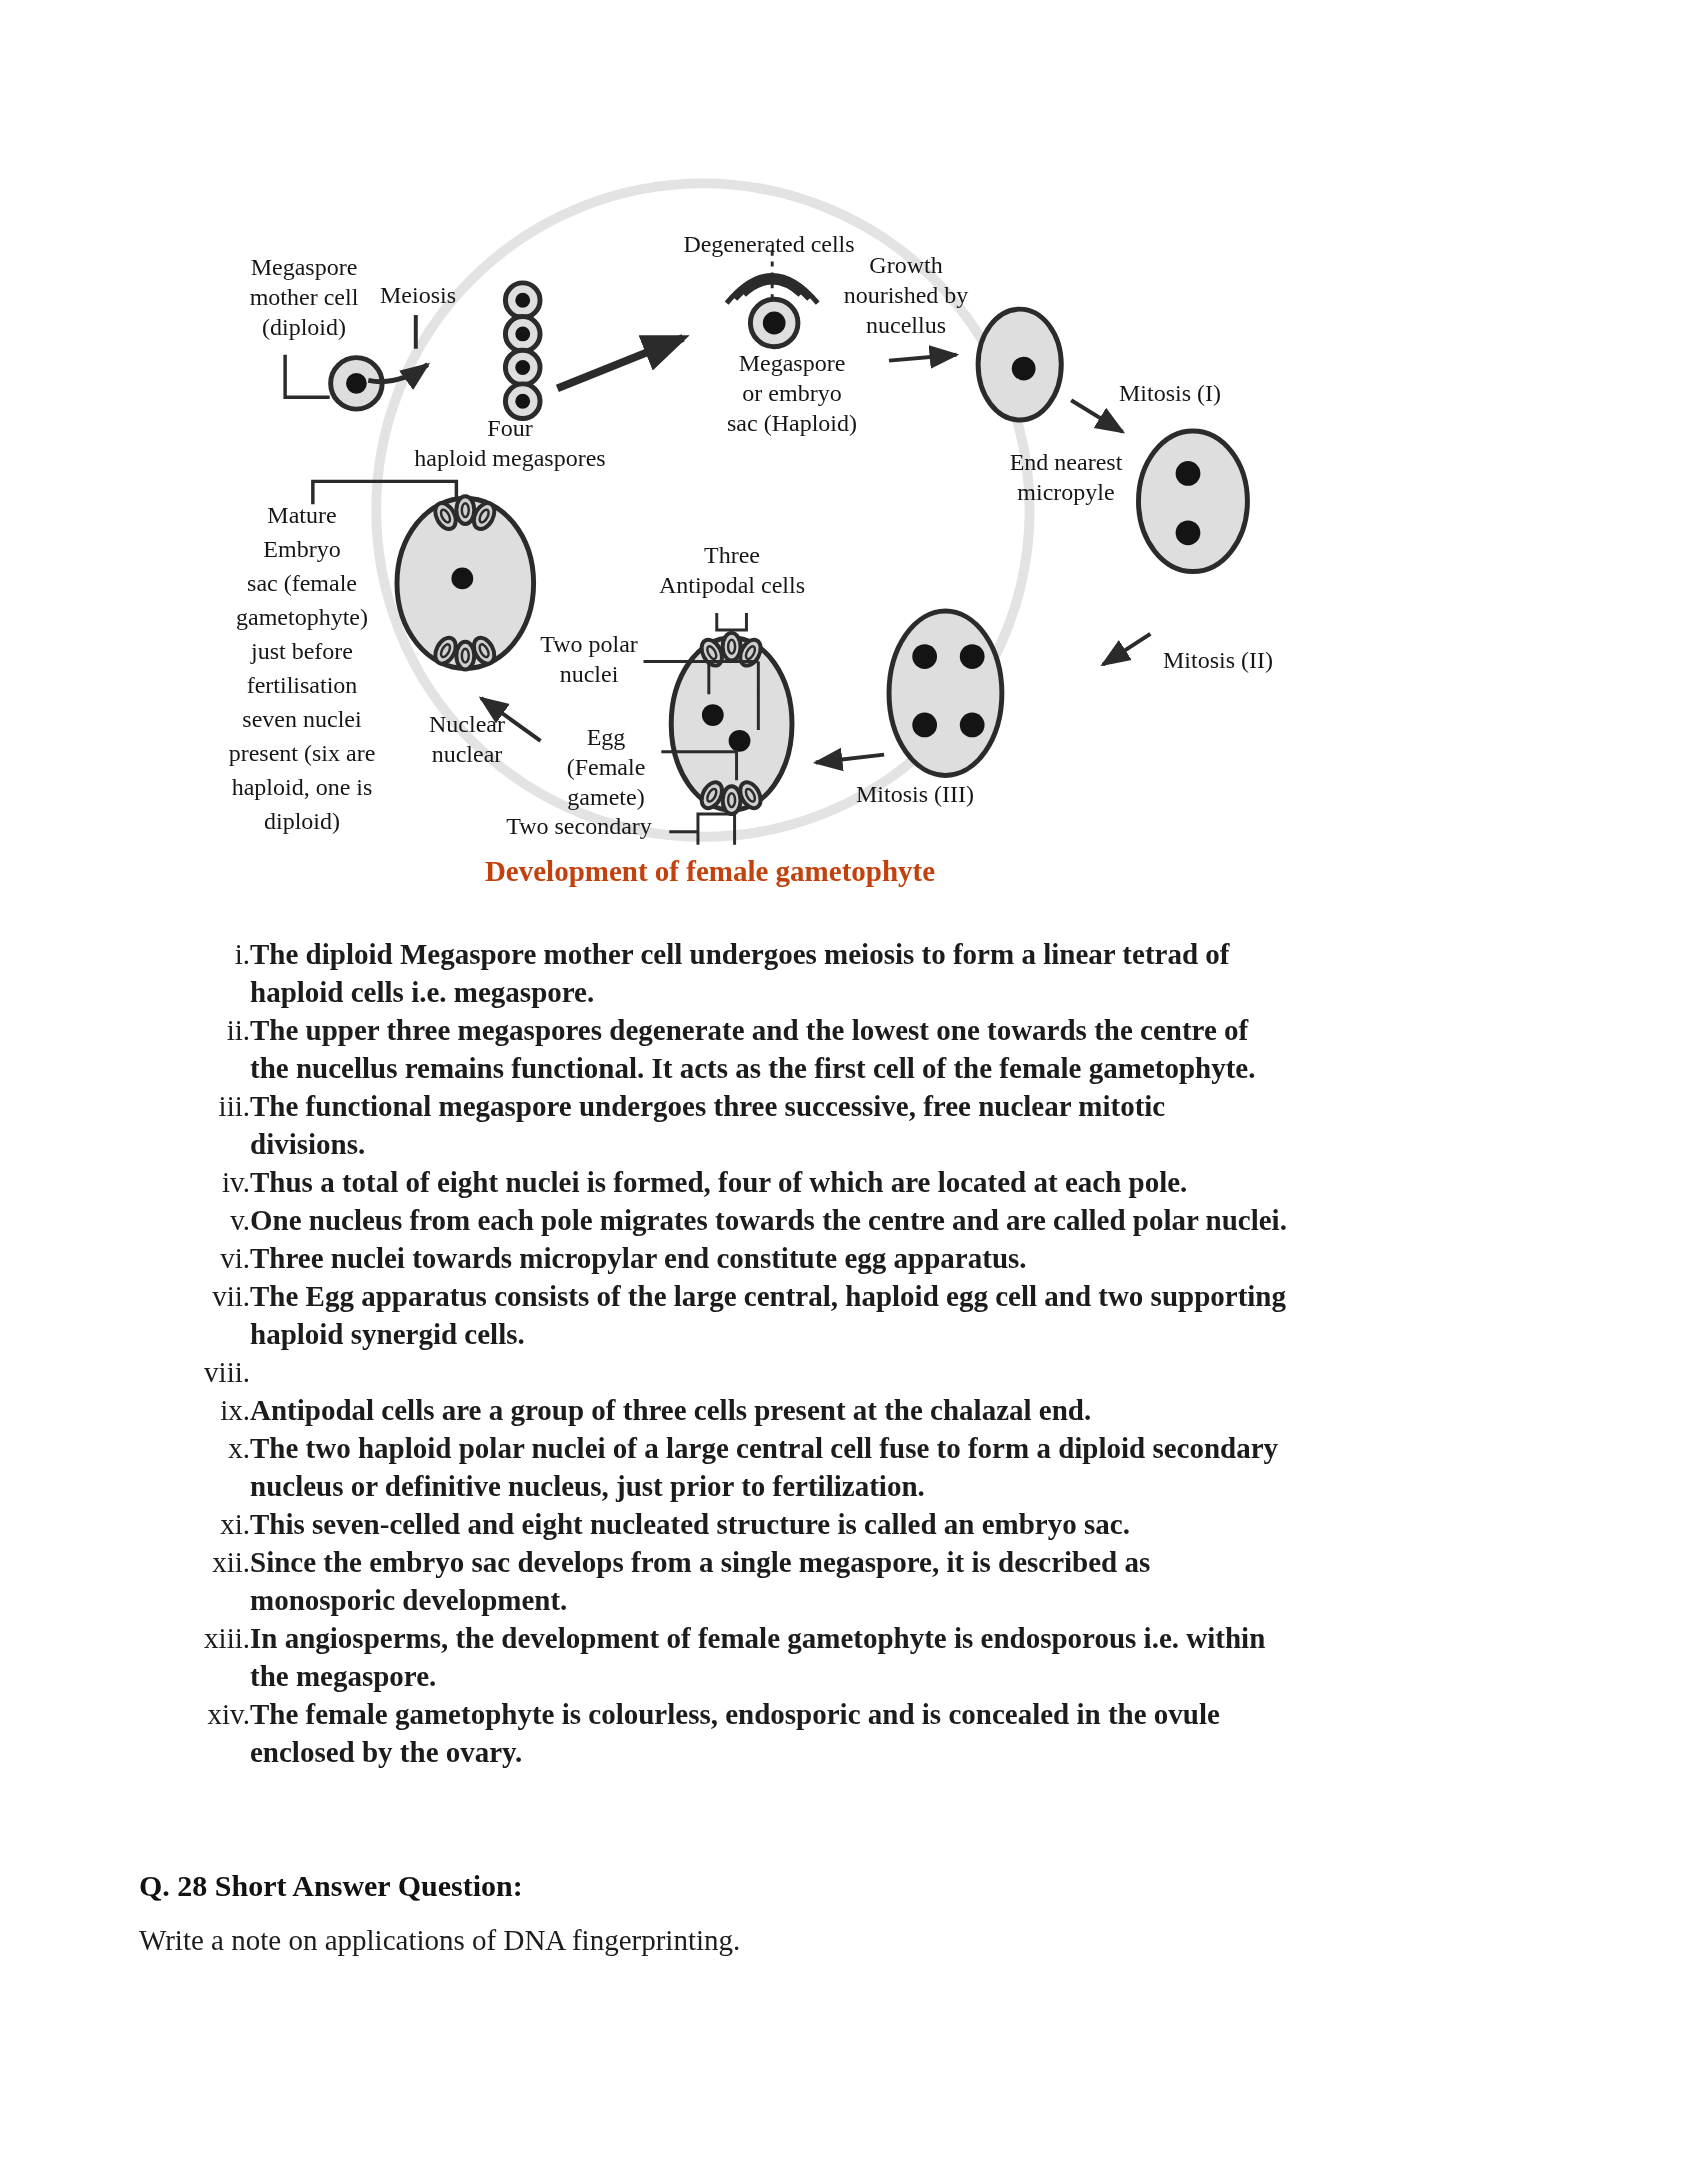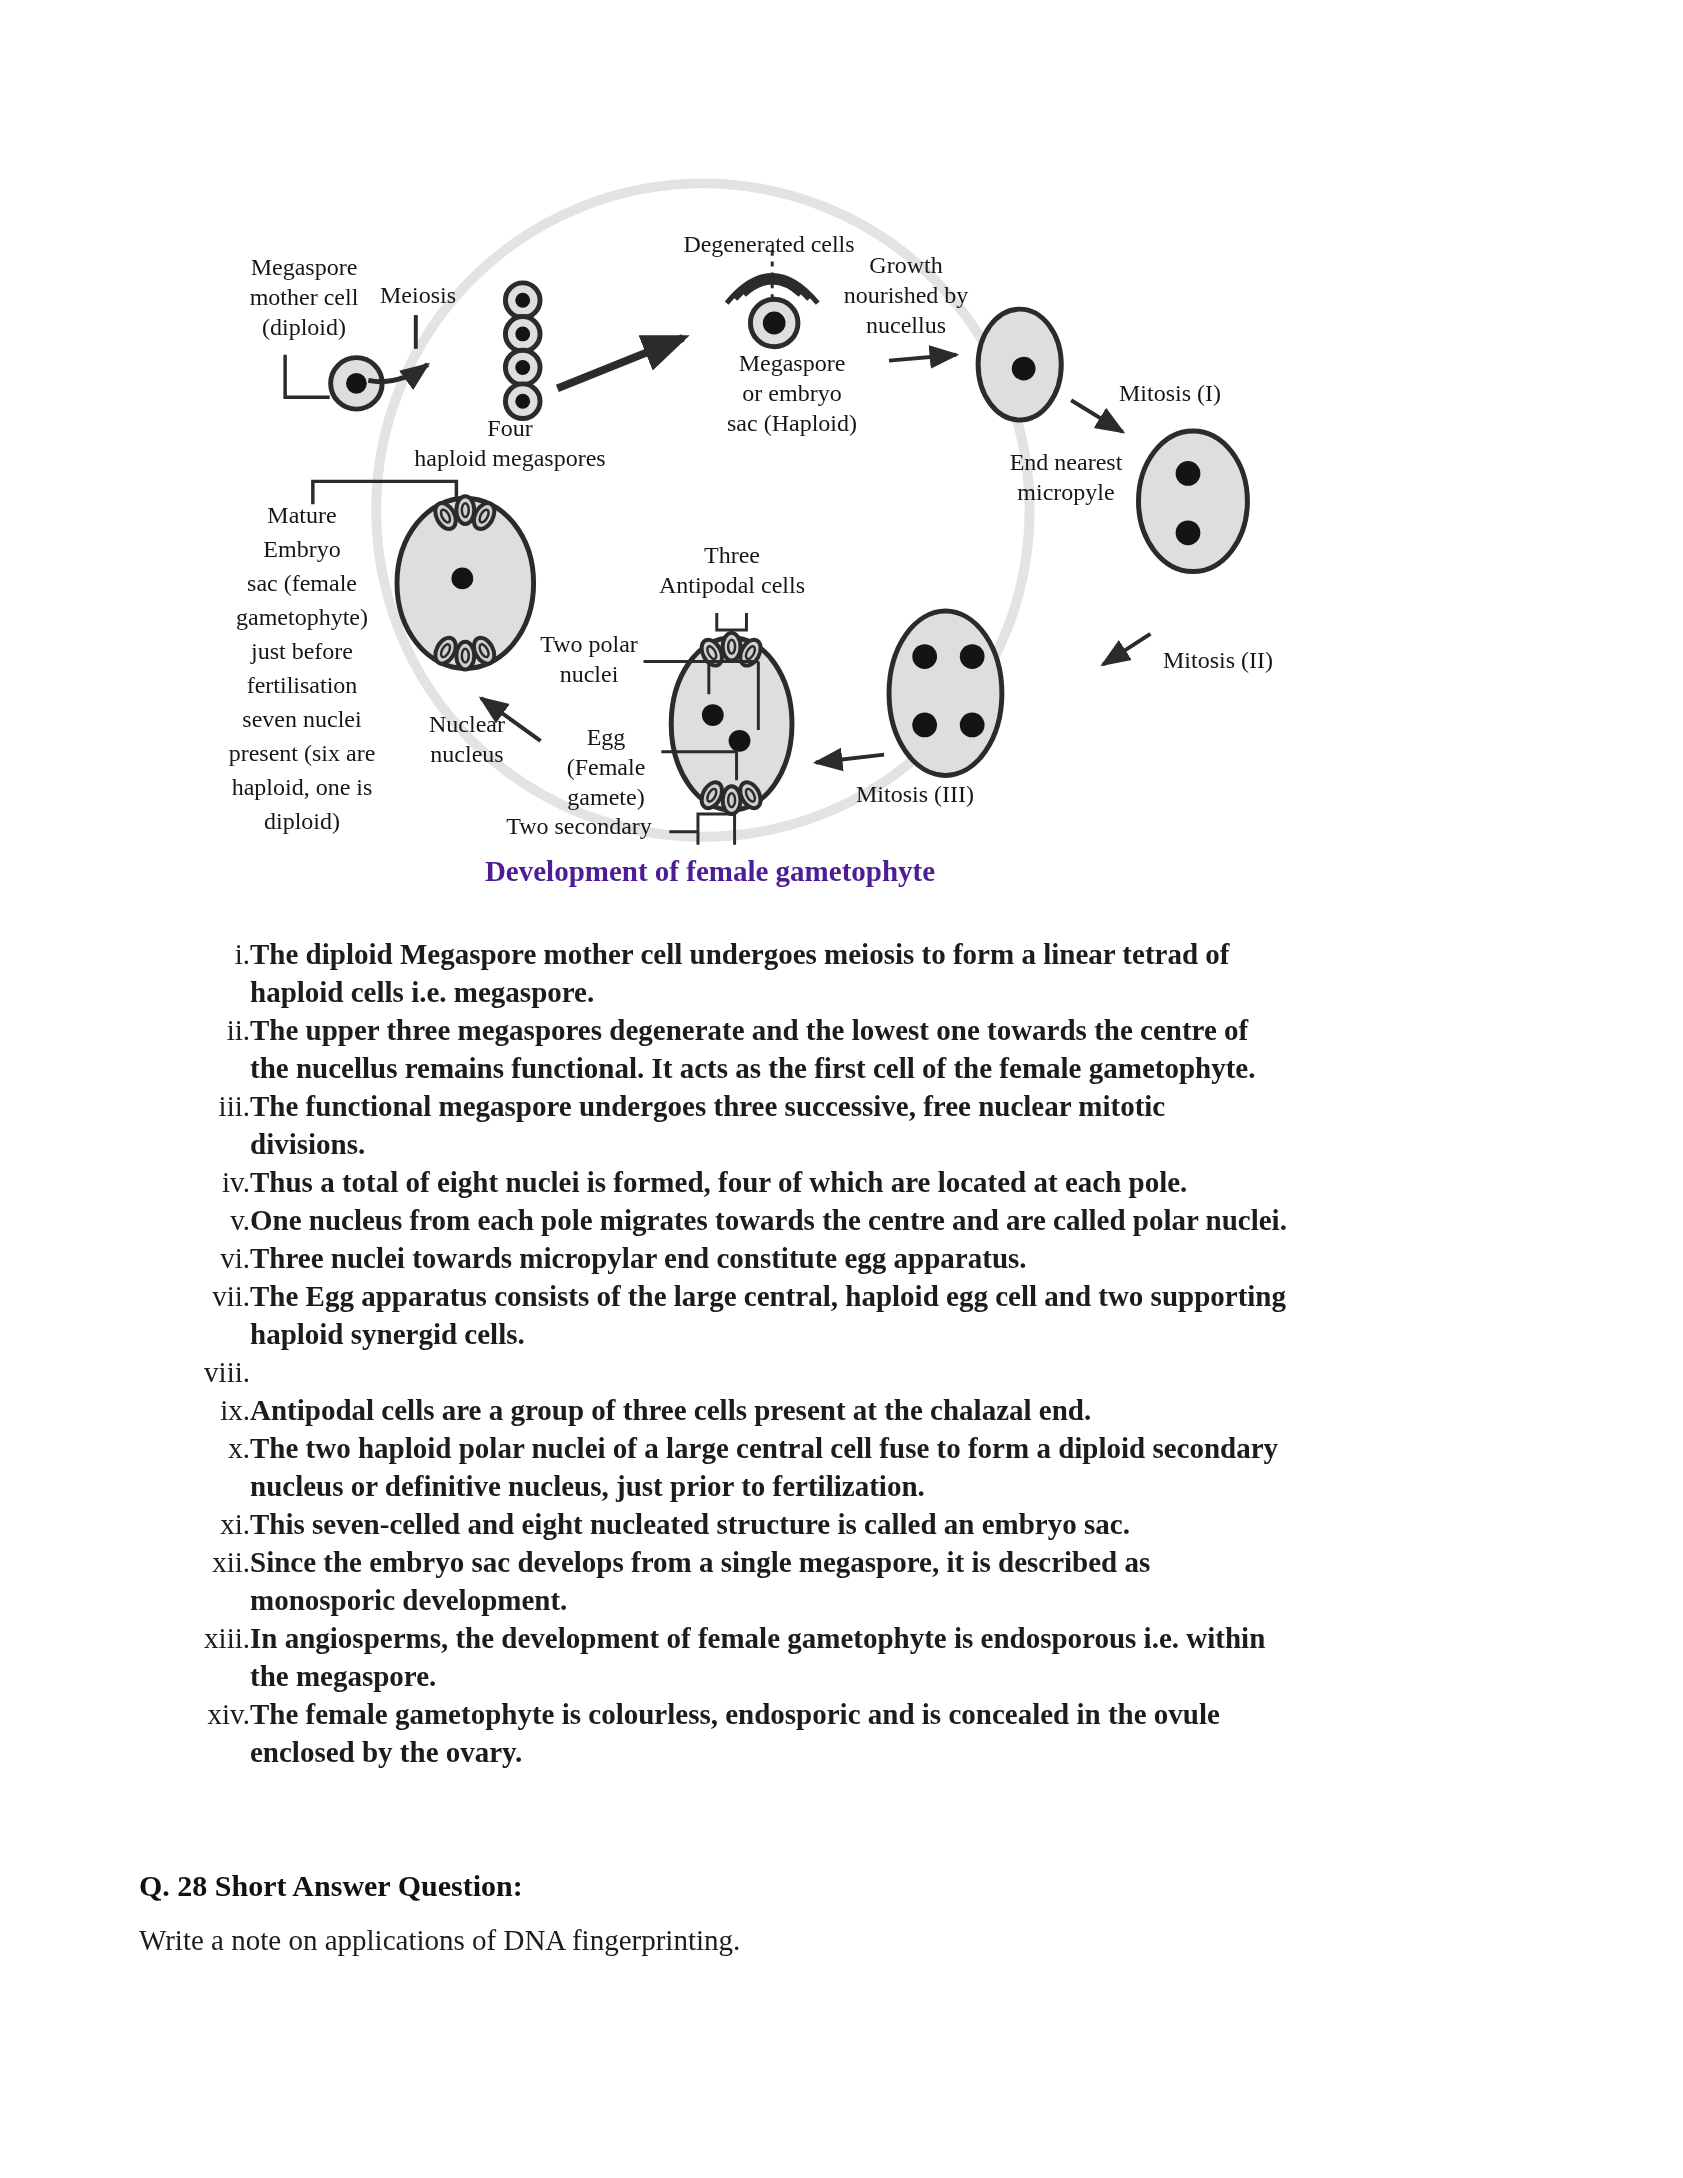--- a/index.html
+++ b/index.html
@@ -8,21 +8,21 @@
     font-family:"Liberation Serif", serif;color:#1c1c1c;overflow:hidden;
   }
   .diagram-svg{position:absolute;left:0;top:0;}
   .dlabel{
     position:absolute;transform:translate(-50%,-50%);
     text-align:center;white-space:pre-line;
     font:24px/30px "Liberation Serif", serif;color:#161616;
   }
   .dcaption{
     position:absolute;transform:translate(-50%,-50%);
-    font:bold 29px/34px "Liberation Serif", serif;color:#4c1d95;
+    font:bold 29px/34px "Liberation Serif", serif;color:#c2410c;
     white-space:nowrap;
   }
   .alist{position:absolute;left:139px;top:935px;width:1346px;}
   .arow{display:flex;align-items:flex-start;font:29px/38px "Liberation Serif", serif;}
   .anum{width:111px;flex:none;text-align:right;}
   .atxt{width:1198px;white-space:pre-line;font-weight:bold;}
   .qhead{
     position:absolute;left:139px;top:1848px;
     font:bold 30px/38px "Liberation Serif", serif;color:#121212;margin-top:19px;
   }
@@ -198,21 +198,21 @@
 <div class="dlabel" style="left:1218px;top:660px;">Mitosis (II)</div>
 <div class="dlabel" style="left:732px;top:570px;">Three
 Antipodal cells</div>
 <div class="dlabel" style="left:589px;top:659px;">Two polar
 nuclei</div>
 <div class="dlabel" style="left:606px;top:747px;margin-top:20px;">Egg
 (Female
 gamete)</div>
 <div class="dlabel" style="left:579px;top:826px;">Two secondary</div>
 <div class="dlabel" style="left:467px;top:739px;">Nuclear
-nucleus</div>
+nuclear</div>
 <div class="dlabel" style="left:915px;top:794px;">Mitosis (III)</div>
 <div class="dlabel" style="left:302px;top:668px;line-height:34px;">Mature
 Embryo
 sac (female
 gametophyte)
 just before
 fertilisation
 seven nuclei
 present (six are
 haploid, one is

